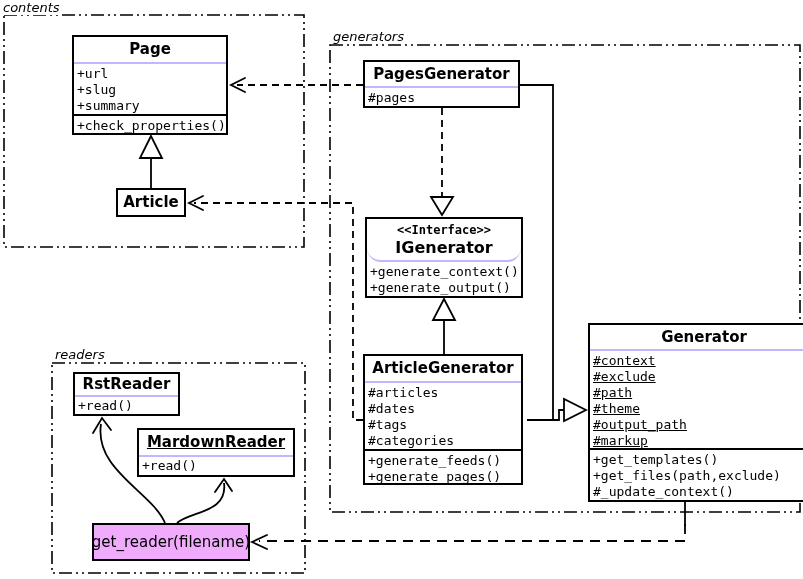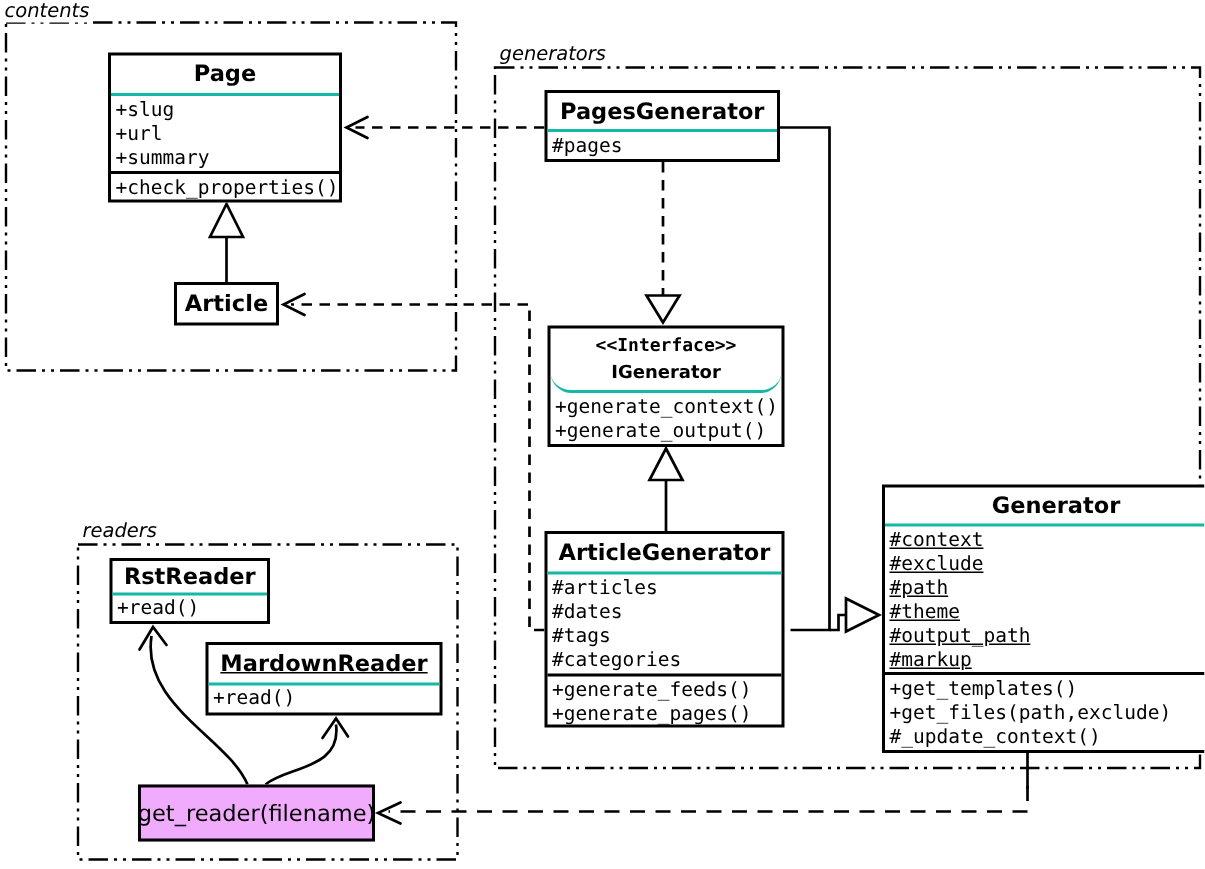--- a/index.html
+++ b/index.html
@@ -21,34 +21,34 @@
   .pkg-label{
     position:absolute;z-index:3;background:#ffffff;
     font-size:13px;line-height:14px;padding:0 2px;font-style:italic;
   }
   .cls{
     position:absolute;z-index:2;background:#ffffff;
     border:2px solid #000;box-sizing:border-box;
   }
   .cls-title{
     font-weight:bold;font-size:15px;text-align:center;
-    border-bottom:2px solid #14b8a6;overflow:hidden;white-space:nowrap;
+    border-bottom:2px solid #c4b5fd;overflow:hidden;white-space:nowrap;
   }
   .cls-title.noline{border-bottom:none;}
   .cls-sec{border-bottom:2px solid #000;padding:2px 0 1px 0;overflow:hidden;}
   .cls-sec.last{border-bottom:none;}
   .row{
     font-family:"DejaVu Sans Mono",monospace;
     font-size:13px;line-height:16px;white-space:nowrap;padding:0 2px 0 3px;
   }
   .stereo{
     font-family:"DejaVu Sans Mono",monospace;
     font-size:12px;line-height:15px;text-align:center;padding-top:4px;
   }
-  .iface-name{font-weight:bold;font-size:12px;line-height:20px;text-align:center;}
+  .iface-name{font-weight:bold;font-size:16px;line-height:20px;text-align:center;}
   .plainbox{
     position:absolute;z-index:2;background:#f0abfc;border:2px solid #000;
     box-sizing:border-box;display:flex;align-items:center;justify-content:center;
     font-size:15px;white-space:nowrap;
   }
 </style>
 </head>
 <body>
 
 <div id="canvas">
@@ -89,22 +89,22 @@
     <polyline class="open" points="215,492 224,479 232,491"></polyline>
   </svg>
 
   <div class="pkg-label" style="left:1px;top:1px;">contents</div>
   <div class="pkg-label" style="left:331px;top:30px;">generators</div>
   <div class="pkg-label" style="left:53px;top:348px;">readers</div>
 
   <div class="cls" style="left:72px;top:35px;width:156px;height:100px;">
     <div class="cls-title" style="line-height:25px;height:25px;">Page</div>
     <div class="cls-sec" style="height:47px;">
+      <div class="row">+url</div>
       <div class="row">+slug</div>
-      <div class="row">+url</div>
       <div class="row">+summary</div>
     </div>
     <div class="cls-sec last">
       <div class="row">+check_properties()</div>
     </div>
   </div>
 
   <div class="cls" style="left:116px;top:188px;width:70px;height:29px;">
     <div class="cls-title noline" style="line-height:24px;height:24px;">Article</div>
   </div>

